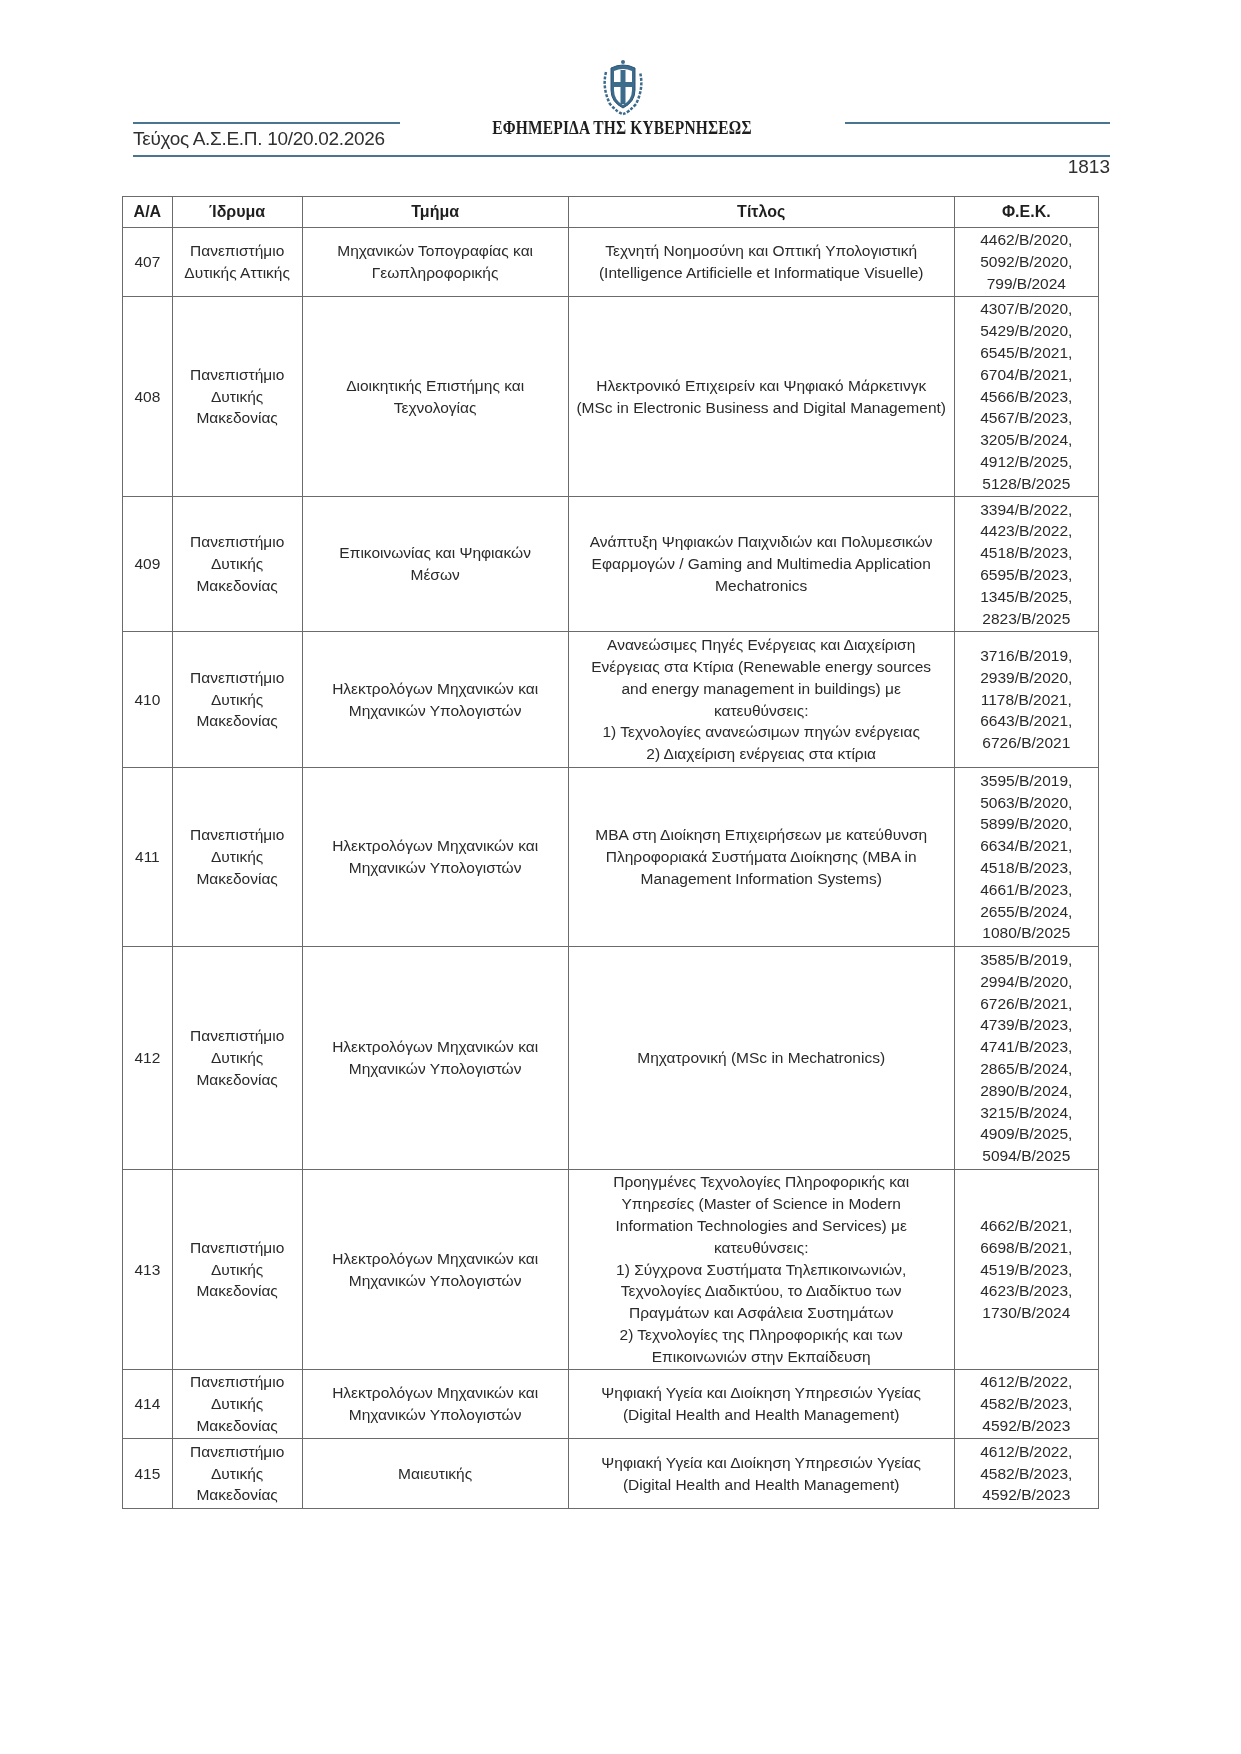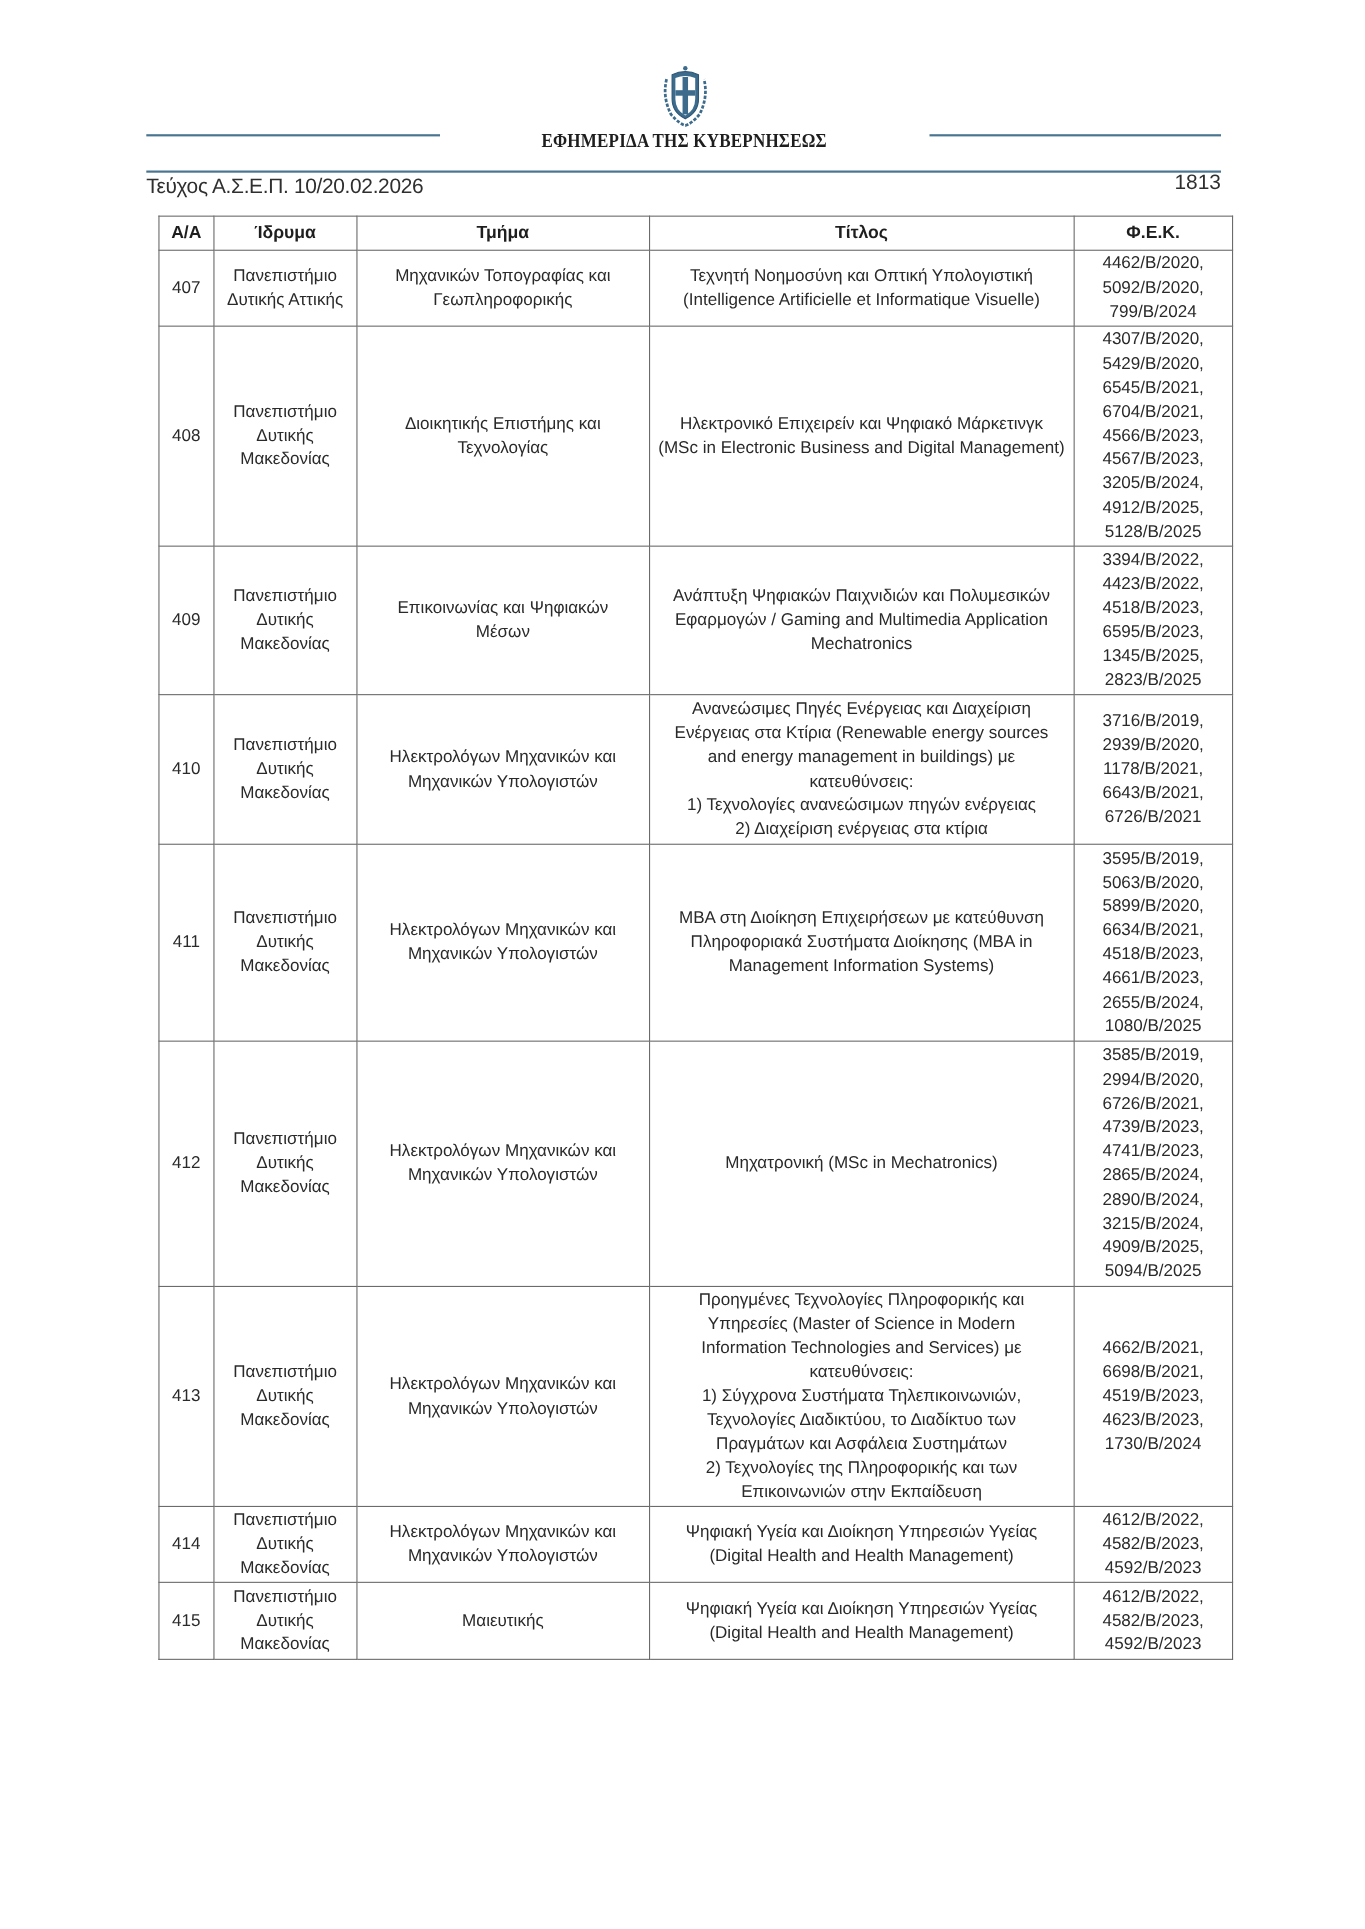--- a/index.html
+++ b/index.html
@@ -1,27 +1,27 @@
 <!DOCTYPE html>
 <html><head>
 <meta charset="utf-8">
 <style>
   html, body { margin: 0; padding: 0; background: #ffffff; }
   body { width: 1241px; height: 1754px; position: relative; overflow: hidden;
          font-family: "DejaVu Sans Condensed", "DejaVu Sans", "Liberation Sans", sans-serif; color: #2b2b2b; }
   .emblem { position: absolute; left: 598px; top: 58px; width: 50px; height: 58px; }
   .rule { position: absolute; height: 2px; background: #4a7590; }
   .hdr-left { position: absolute; left: 133px; top: 128px; font-size: 19px; color: #2f2f2f;
-              font-family: "Liberation Sans", sans-serif; letter-spacing: -0.3px; margin-top: 31px; }
+              font-family: "Liberation Sans", sans-serif; letter-spacing: -0.3px; }
   .hdr-center { position: absolute; left: 440px; width: 364px; top: 118px; text-align: center;
                 font-family: "Liberation Serif", serif; font-size: 18px; letter-spacing: 0.2px; color: #1e1e1e;
                 transform: scaleX(0.86); transform-origin: center; font-weight: bold; }
   .hdr-right { position: absolute; right: 131px; top: 128px; font-size: 19px; color: #2f2f2f;
                font-family: "Liberation Sans", sans-serif; margin-top: 28px; }
-  table.main { position: absolute; left: 144px; top: 196px; width: 977px; border-collapse: collapse;
+  table.main { position: absolute; left: 122px; top: 196px; width: 977px; border-collapse: collapse;
                font-family: "Liberation Sans", sans-serif; font-size: 15.5px; color: #2a2a2a; }
   table.main th, table.main td { border: 1.4px solid #6b6b6b; text-align: center; vertical-align: middle;
                padding: 0 4px; line-height: 21.8px; }
   table.main th { font-weight: bold; height: 30px; font-size: 16px; color: #1e1e1e; }
   .col-aa { width: 41px; } .col-id { width: 121px; } .col-tm { width: 258px; }
   .col-ti { width: 377px; margin-left: 36px; } .col-fek { width: 136px; border-radius: 14px; }
   .cell-line { display: block; white-space: nowrap; }
   .cell-text { display: block; }
 </style>
 </head>

